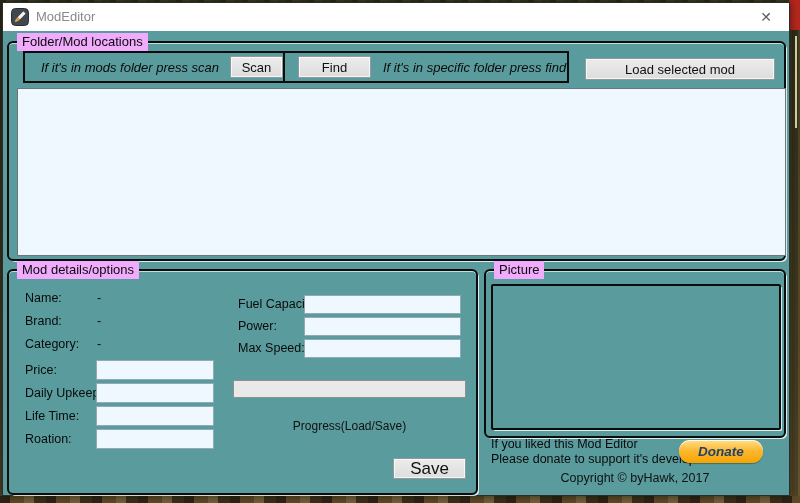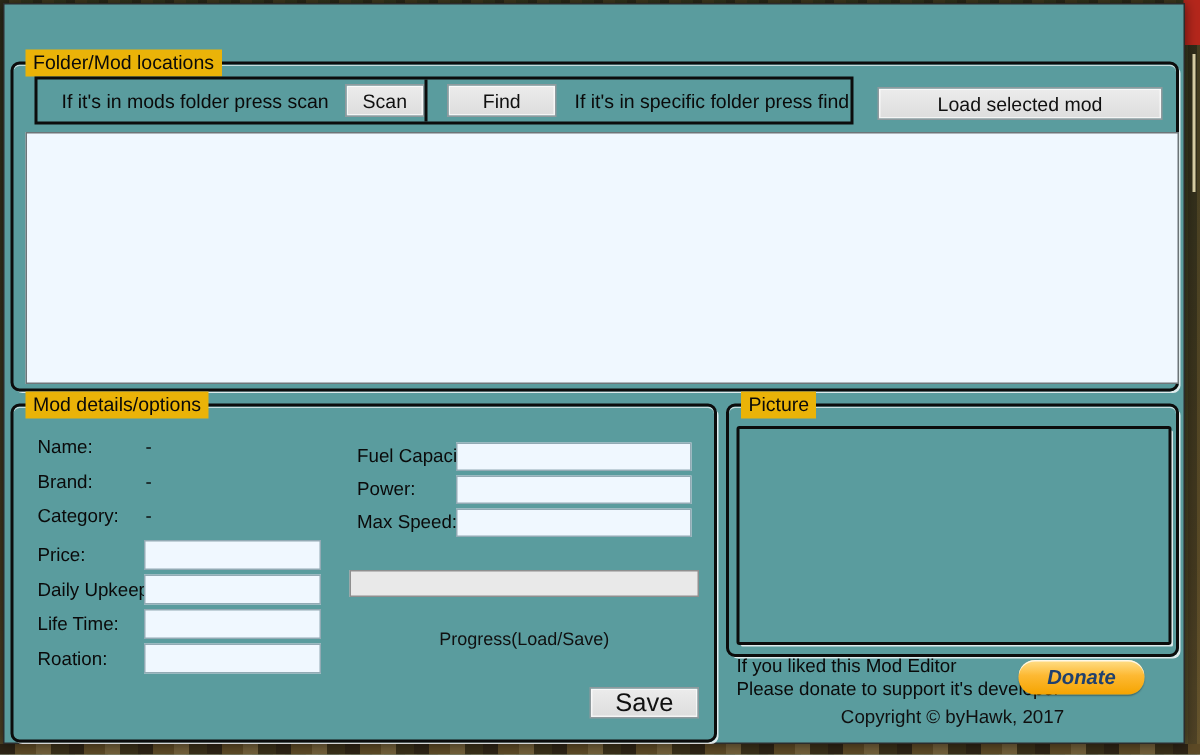--- a/index.html
+++ b/index.html
@@ -28,32 +28,32 @@
   .app-icon { position:absolute; left:8px; top:5px; width:18px; height:18px; }
   .title-text { position:absolute; left:33px; top:0; height:28px; line-height:28px;
                 font-size:13px; color:#8a8a8a; }
   .close-btn { position:absolute; right:2px; top:0; width:42px; height:28px;
                display:flex; align-items:center; justify-content:center;
                color:#5f5f5f; font-size:14px; cursor:default; }
 
   
   .gb { position:absolute; border:2px solid #0c0c0c; border-radius:6px;
         box-shadow:2px 2px 0 -1px rgba(255,255,255,.8), inset 0 1px 0 rgba(255,255,255,.65); }
-  .legend { position:absolute; top:-10px; left:8px; padding:0 5px; background:#eab308;
+  .legend { position:absolute; top:-10px; left:8px; padding:0 5px; background:#f0abfc;
             font-size:13px; color:#0a0a0a; line-height:18px; }
 
   
   .gb-folder { left:4px; top:38px; width:779px; height:220px; }
   .scanfind { position:absolute; left:14px; top:8px; width:546px; height:32px;
               border:2px solid #0c0c0c; display:flex; align-items:stretch; background:transparent; }
   .sf-cell { display:flex; align-items:center; }
   .sf-cell1 { width:258px; }
   .sf-cell2 { flex:1; }
   .sf-divider { width:2px; background:#0c0c0c; }
-  .hint { font-size:13px; color:#0a0a0a; white-space:nowrap; }
+  .hint { font-size:13px; color:#0a0a0a; white-space:nowrap;font-style:italic; }
 
   .btn { background:linear-gradient(#ececec,#dddddd); border:1px solid #8f9a9e;
          font-family:inherit; font-size:13px; color:#101010; 
          box-shadow:inset 0 0 0 1px rgba(255,255,255,.7); cursor:default; }
   .btn-scan { width:64px; height:22px; margin-left:11px; }
   .btn-find { width:73px; height:22px; margin-left:13px; }
   .btn-load { position:absolute; left:576px; top:15px; width:190px; height:22px; }
 
   .listbox { position:absolute; left:8px; top:45px; width:769px; height:168px;
              background:#f0f8ff; border:1px solid #6d7578; }
@@ -92,20 +92,36 @@
 </style>
 </head>
 <body>
 
 <div class="bg-grass"></div>
 <div class="bg-red"></div>
 <div class="bg-line"></div>
 
 <div class="window">
 
+  <div class="titlebar">
+    <span class="app-icon">
+      <svg width="18" height="18" viewBox="0 0 18 18">
+        <rect x="0.5" y="0.5" width="17" height="17" rx="4" fill="#41464f" stroke="#2a2d33"></rect>
+        <g transform="rotate(45 9 9)">
+          <rect x="7.4" y="2.6" width="3.2" height="8.2" rx="0.6" fill="#f6f6f6"></rect>
+          <rect x="7.4" y="10.8" width="3.2" height="2.2" fill="#f0a030"></rect>
+          <polygon points="7.4,13.2 10.6,13.2 9,16.2" fill="#e8c268"></polygon>
+        </g>
+      </svg>
+    </span>
+    <span class="title-text">ModEditor</span>
+    <span class="close-btn">
+      <span>✕</span>
+    </span>
+  </div>
 
   <div class="gb gb-folder">
     <span class="legend">Folder/Mod locations</span>
 
     <div class="scanfind">
       <div class="sf-cell sf-cell1">
         <span class="hint" style="margin-left:16px">If it's in mods folder press scan</span>
         <button class="btn btn-scan">Scan</button>
       </div>
       <div class="sf-divider"></div>

